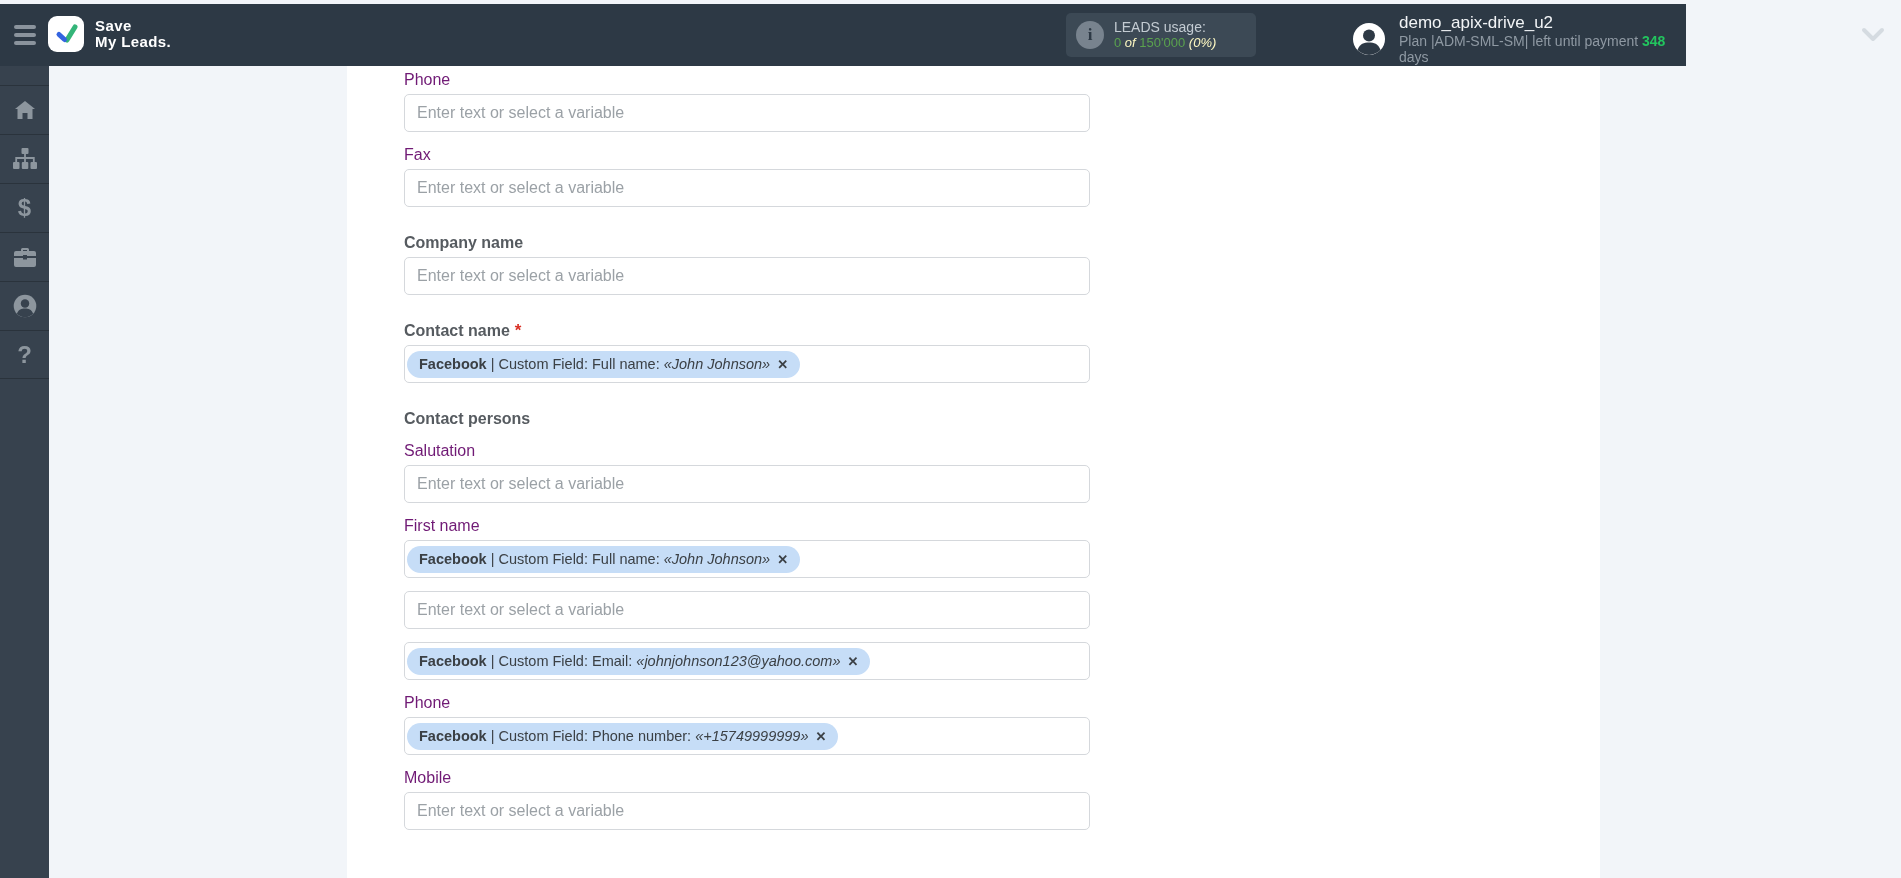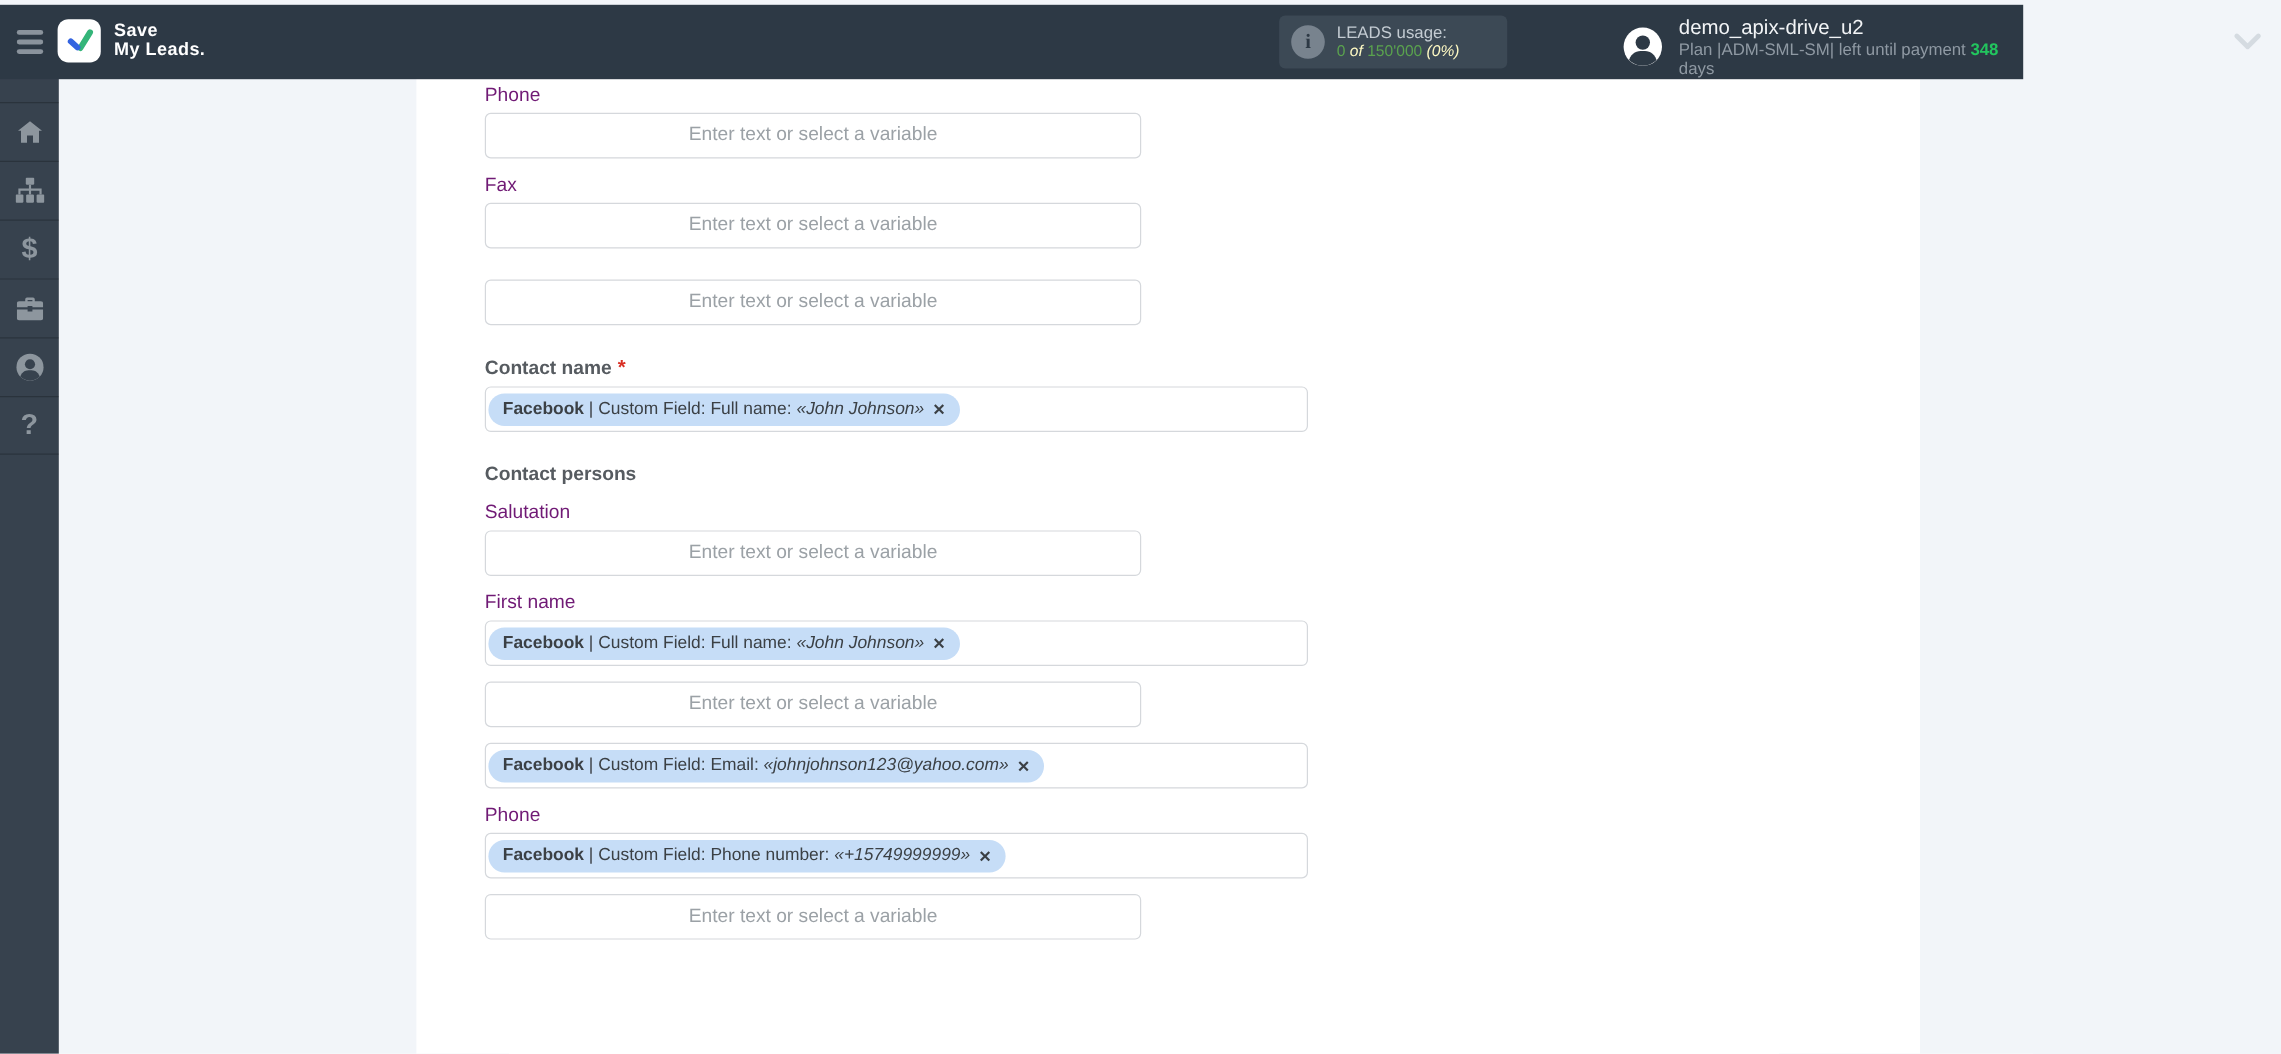--- a/index.html
+++ b/index.html
@@ -50,23 +50,23 @@
   
   .card { position:absolute; left:347px; top:62px; width:1253px; height:816px;
     background:#ffffff; }
   .form { padding:8px 0 0 57px; width:743px; }
   .f-label { font-size:16px; color:#701a75; line-height:19px; margin-bottom:5px; }
   .f-label.bold { color:#565b60; font-weight:bold; }
   .f-row { margin-top:13px; }
   .f-row.group { margin-top:26px; }
   .f-row:first-child { margin-top:0; }
   .req { color:#d93025; font-weight:bold; margin-left:5px; font-size:17px; }
-  .f-input { width:547px; height:38px; border:1px solid #d5d8dc; border-radius:5px;
+  .f-input { width:686px; height:38px; border:1px solid #d5d8dc; border-radius:5px;
     background:#ffffff; font-size:16px; color:#3c4043; padding:0 12px;
-    font-family:"Liberation Sans", sans-serif; outline:none; display:block;text-align:center; }
+    font-family:"Liberation Sans", sans-serif; outline:none; display:block; }
   .f-input::placeholder { color:#9ba1a6; opacity:1; }
   .f-tagbox { width:686px; height:38px; border:1px solid #d5d8dc; border-radius:5px;
     background:#ffffff; display:flex; align-items:center; padding:0 2px; }
   .tag { background:#c6ddf7; border-radius:14px; height:27px; display:inline-flex;
     align-items:center; padding:0 12px; font-size:14.5px; color:#3b4045; white-space:nowrap; }
   .tag b { font-weight:bold; }
   .tag i { font-style:italic; }
   .tag .close { font-weight:bold; font-size:13px; margin-left:7px; cursor:pointer; }
   .heading-row { margin-top:26px; }
 </style>
@@ -160,20 +160,21 @@
       <div class="f-label">Phone</div>
       <input class="f-input" type="text" placeholder="Enter text or select a variable" style="">
     </div>
 
     <div class="f-row">
       <div class="f-label">Fax</div>
       <input class="f-input" type="text" placeholder="Enter text or select a variable" style="">
     </div>
 
     <div class="f-row group">
+      <div class="f-label bold">Company name</div>
       <input class="f-input" type="text" placeholder="Enter text or select a variable" style="">
     </div>
 
     <div class="f-row group">
       <div class="f-label bold"><span>Contact name</span><span class="req">*</span></div>
       <div class="f-tagbox">
         <span class="tag">
           <b>Facebook</b>&nbsp;<span>| Custom Field: Full name:</span>&nbsp;<i>«John Johnson»</i><span class="close">✕</span>
         </span>
       </div>
@@ -212,17 +213,18 @@
     <div class="f-row">
       <div class="f-label">Phone</div>
       <div class="f-tagbox">
         <span class="tag">
           <b>Facebook</b>&nbsp;<span>| Custom Field: Phone number:</span>&nbsp;<i>«+15749999999»</i><span class="close">✕</span>
         </span>
       </div>
     </div>
 
     <div class="f-row">
+      <div class="f-label">Mobile</div>
       <input class="f-input" type="text" placeholder="Enter text or select a variable" style="">
     </div>
 
   </div>
 </div>
 
 </body></html>

